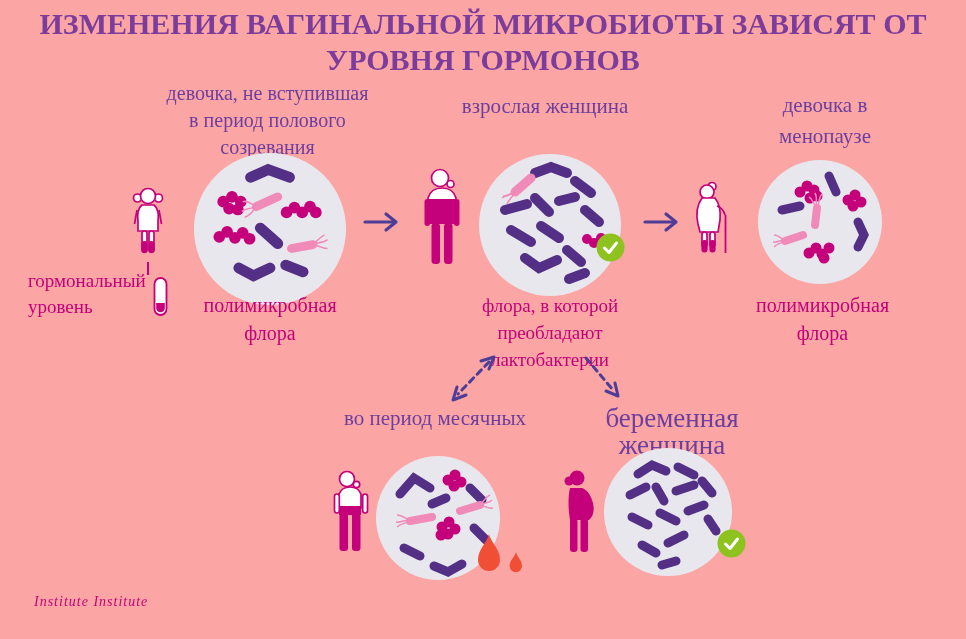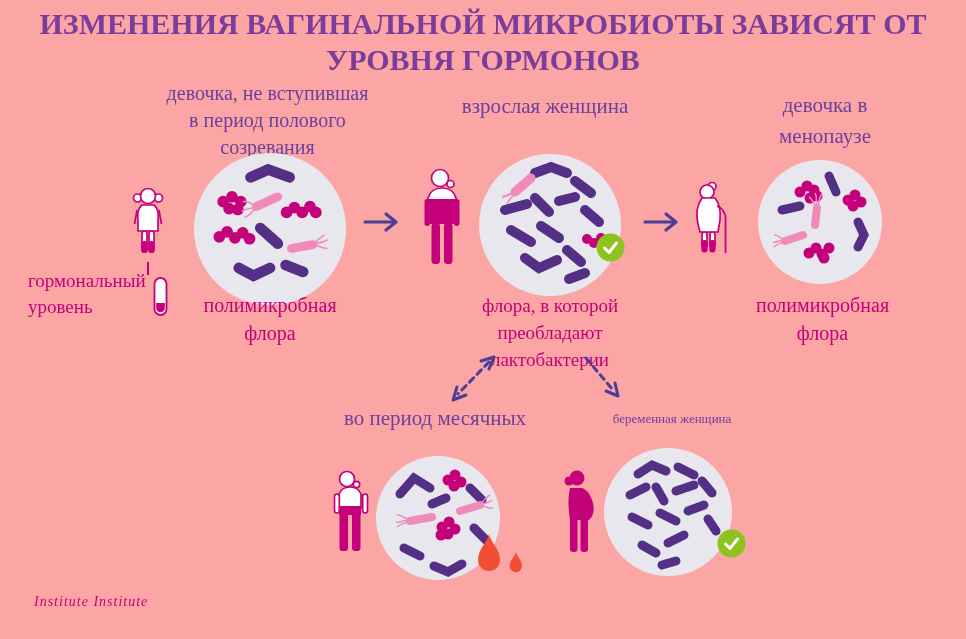--- a/index.html
+++ b/index.html
@@ -242,21 +242,21 @@
     </g>
   </svg>
   <svg class="abs" style="left:580px;top:352px;" width="46" height="52" viewBox="0 0 46 52">
     <g stroke="#4e3d96" stroke-width="3" stroke-linecap="round" stroke-linejoin="round" fill="none">
       <path d="M6 6 L33 38" stroke-dasharray="6 5"></path>
       <path d="M35 31 L38 44 L26 39"></path>
     </g>
   </svg>
 
   <div class="abs stage-header" style="left:325px;top:405px;width:220px;font-size:21px;">во период месячных</div>
-  <div class="abs stage-header" style="left:562px;top:405px;width:220px;font-size:13px;">беременная женщина</div>
+  <div class="abs stage-header" style="left:562px;top:405px;width:220px;font-size:27px;">беременная женщина</div>
 
   <svg class="abs" style="left:330px;top:470px;" width="42" height="84" viewBox="0 0 42 84">
     <g stroke="#c4007a" stroke-width="1.7" fill="#ffffff">
       <circle cx="17" cy="9" r="7.5"></circle>
       <circle cx="26.5" cy="14.5" r="3.2"></circle>
       <path d="M9 24 C11 19 15 17 20 17 C25 17 29 19 31 24 L31 38 L9 38 Z"></path>
       <rect x="4.5" y="24" width="4.8" height="19" rx="2.4"></rect>
       <rect x="32.7" y="24" width="4.8" height="19" rx="2.4"></rect>
     </g>
     <g fill="#c4007a">

